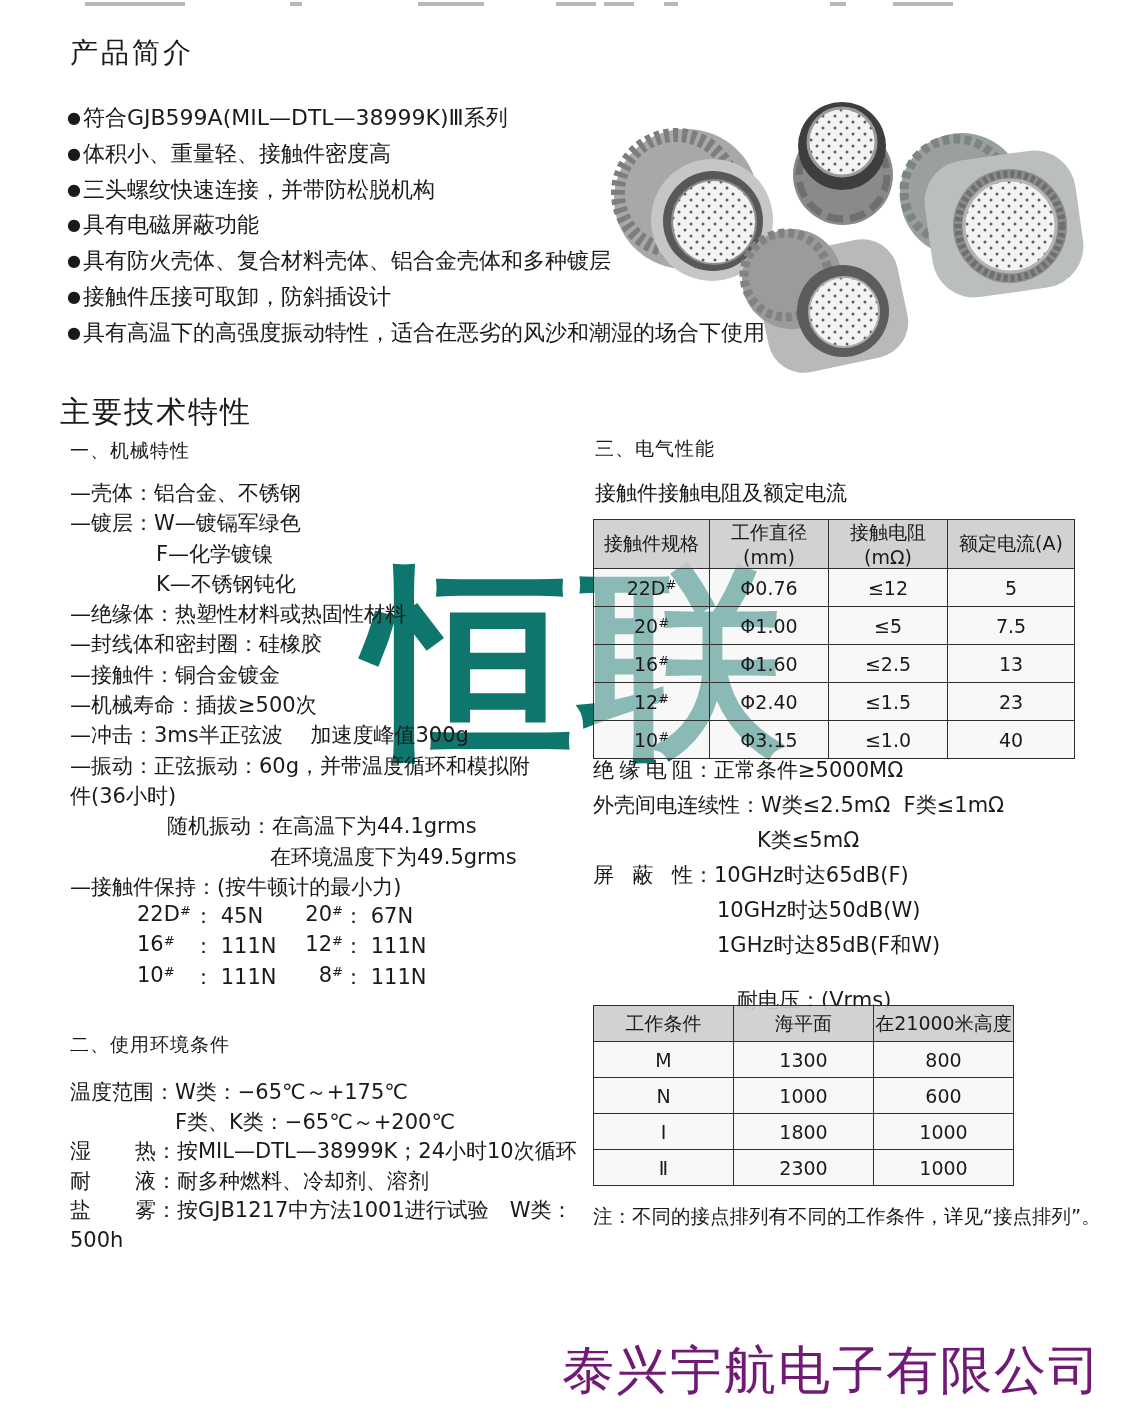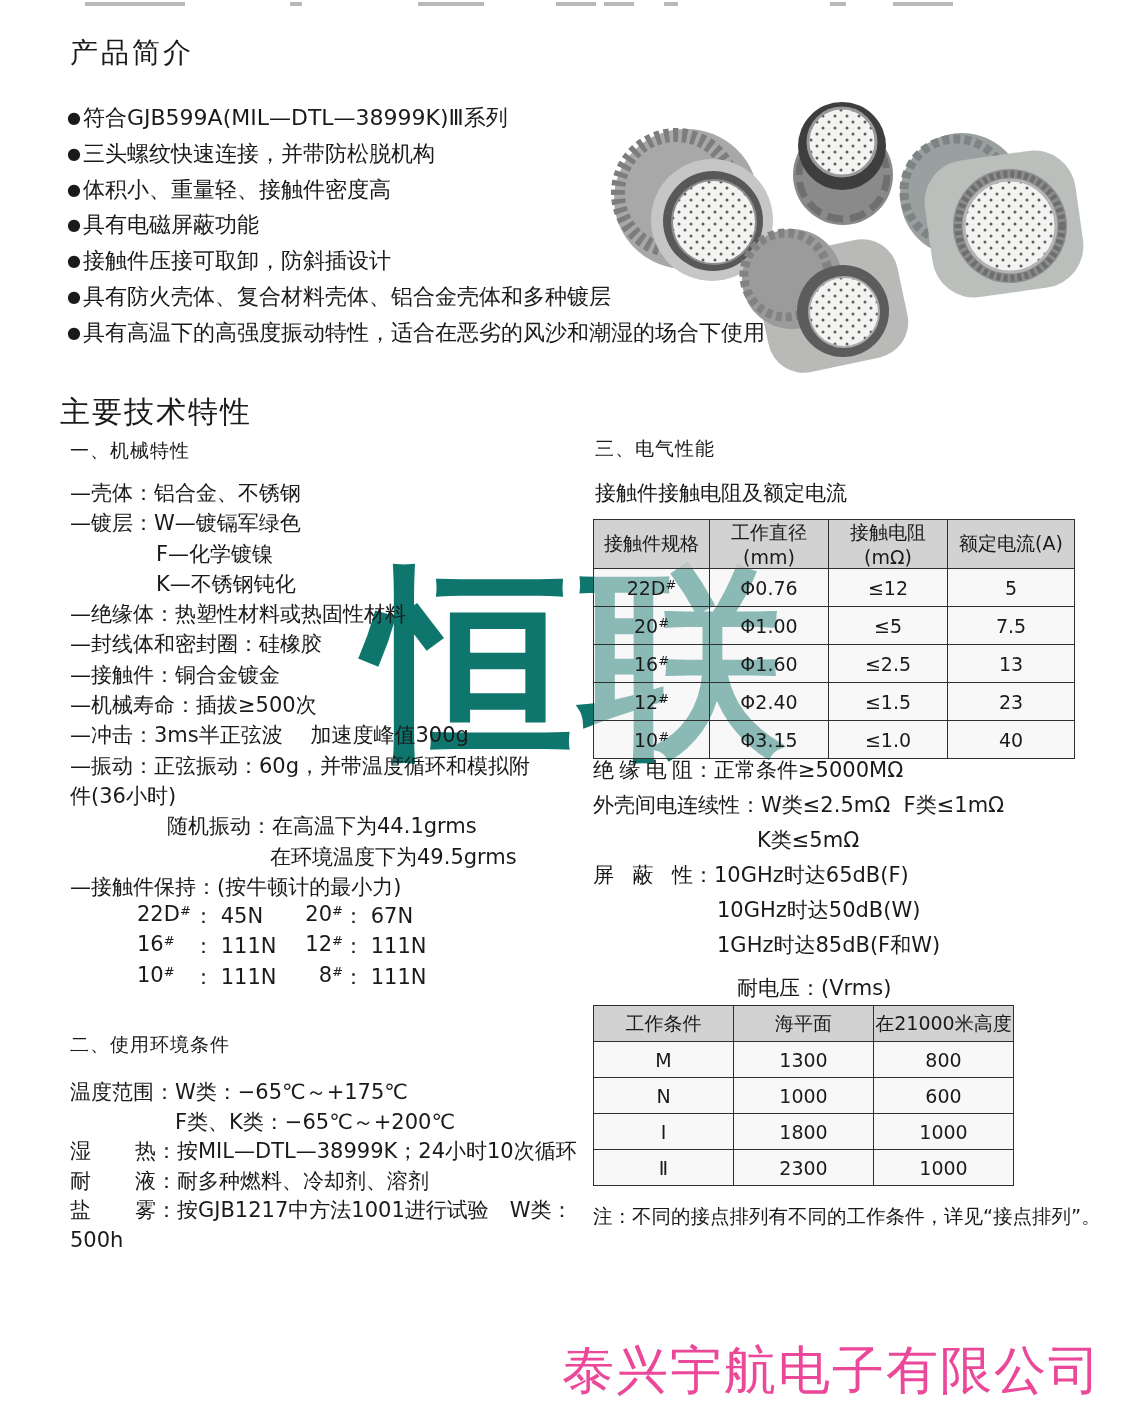--- a/index.html
+++ b/index.html
@@ -3,21 +3,21 @@
 <meta charset="utf-8">
 <style>
   html,body{margin:0;padding:0;background:#ffffff;}
   #page{position:relative;width:1121px;height:1424px;background:#ffffff;overflow:hidden;
         font-family:"DejaVu Sans",sans-serif;color:#1a1a1a;}
   .abs{position:absolute;}
   
   #wm-center{position:absolute;left:368px;top:560px;font-size:205px;font-weight:700;
              letter-spacing:8px;color:#0f766e;z-index:0;line-height:1;white-space:nowrap;}
   #wm-footer{position:absolute;left:562px;top:1336px;font-size:52px;letter-spacing:2px;
-             color:#ec4899;font-family:"DejaVu Serif",serif;z-index:0;white-space:nowrap;}
+             color:#701a75;font-family:"DejaVu Serif",serif;z-index:0;white-space:nowrap;}
   
   .frag{position:absolute;top:2px;height:4px;background:#b9b9b9;}
   
   #intro-title{left:70px;top:34px;font-size:28px;letter-spacing:3px;z-index:2;}
   #tech-title{left:60px;top:392px;font-size:30px;letter-spacing:2px;z-index:2;font-family:Liberation Mono, monospace;}
   .sec-h{font-size:19px;letter-spacing:1px;z-index:2;}
   
   #bullets{left:67px;top:100px;z-index:2;font-size:22px;}
   .bullet{line-height:35.8px;white-space:pre;}
   .bullet .dot{font-size:16px;vertical-align:2px;margin-right:2px;}
@@ -74,25 +74,25 @@
   <div class="frag" style="left:664px;width:14px;"></div>
   <div class="frag" style="left:830px;width:16px;"></div>
   <div class="frag" style="left:893px;width:60px;"></div>
 
   <div id="wm-center">恒联</div>
   <div id="wm-footer">泰兴宇航电子有限公司</div>
 
   <div id="intro-title" class="abs">产品简介</div>
   <div id="bullets" class="abs">
       <div class="bullet"><span class="dot">●</span><span>符合GJB599A(MIL—DTL—38999K)Ⅲ系列</span></div>
+      <div class="bullet"><span class="dot">●</span><span>体积小、重量轻、接触件密度高</span></div>
       <div class="bullet"><span class="dot">●</span><span>三头螺纹快速连接，并带防松脱机构</span></div>
-      <div class="bullet"><span class="dot">●</span><span>体积小、重量轻、接触件密度高</span></div>
       <div class="bullet"><span class="dot">●</span><span>具有电磁屏蔽功能</span></div>
+      <div class="bullet"><span class="dot">●</span><span>具有防火壳体、复合材料壳体、铝合金壳体和多种镀层</span></div>
       <div class="bullet"><span class="dot">●</span><span>接触件压接可取卸，防斜插设计</span></div>
-      <div class="bullet"><span class="dot">●</span><span>具有防火壳体、复合材料壳体、铝合金壳体和多种镀层</span></div>
       <div class="bullet"><span class="dot">●</span><span>具有高温下的高强度振动特性，适合在恶劣的风沙和潮湿的场合下使用</span></div>
     </div>
 
   <svg id="photo" class="abs" width="505" height="300" viewBox="0 0 505 300">
     <defs>
       <pattern id="pins" width="12" height="12" patternUnits="userSpaceOnUse">
         <rect width="12" height="12" fill="#f3f3f1"></rect>
         <circle cx="3" cy="3" r="1.5" fill="#5d5d5d"></circle>
         <circle cx="9" cy="9" r="1.5" fill="#5d5d5d"></circle>
       </pattern>
@@ -227,21 +227,21 @@
       </tbody>
     </table>
 
   <div id="elec-notes" class="abs">
       <div class="lline"><span class="elec-label spread">绝缘电阻</span>：<span class="t">正常条件≥5000MΩ</span></div>
       <div class="lline"><span class="elec-label">外壳间电连续性</span>：<span class="t">W类≤2.5mΩ  F类≤1mΩ</span></div>
       <div class="lline" style="padding-left: 164px;"><span class="t">K类≤5mΩ</span></div>
       <div class="lline"><span class="elec-label spread">屏蔽性</span>：<span class="t">10GHz时达65dB(F)</span></div>
       <div class="lline" style="padding-left: 124px;"><span class="t">10GHz时达50dB(W)</span></div>
       <div class="lline" style="padding-left: 124px;"><span class="t">1GHz时达85dB(F和W)</span></div>
-      <div class="lline" style="padding-left: 144px; margin-top: 8px;"><span class="t">耐电压：(Vrms)</span></div>
+      <div class="lline" style="padding-left: 144px; margin-top: 20px;"><span class="t">耐电压：(Vrms)</span></div>
     </div>
 
   <table id="t2">
     <colgroup>
         <col>
         <col>
         <col>
       </colgroup>
   <thead>
         <tr>

